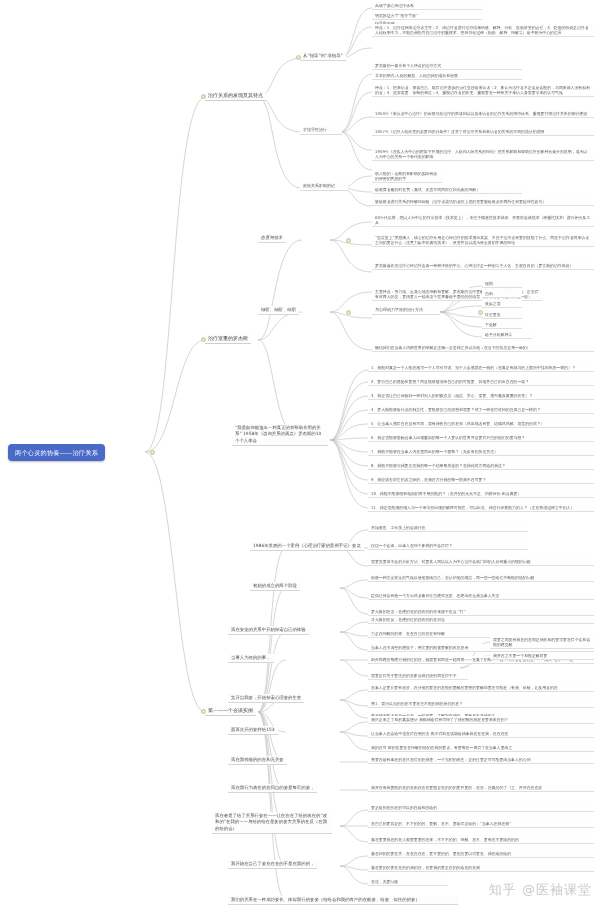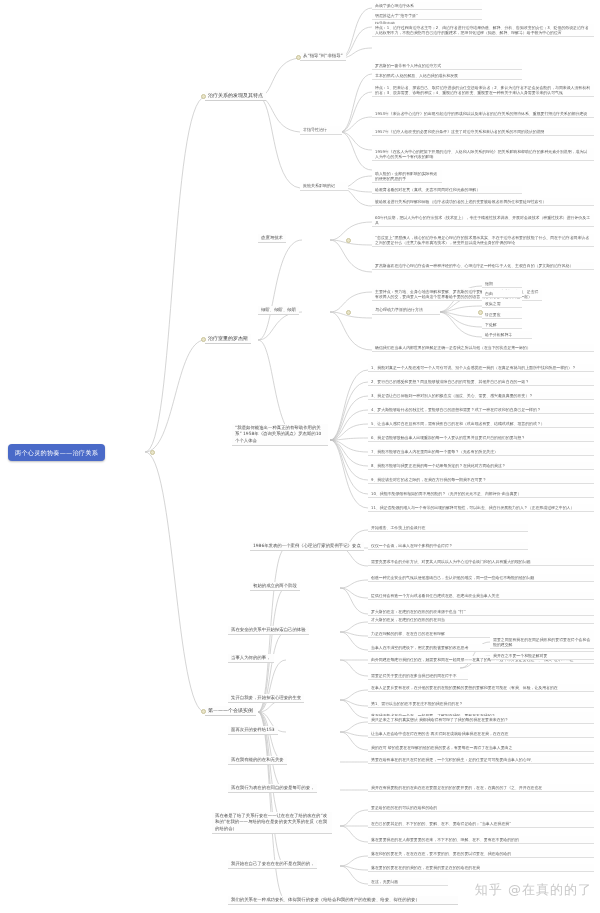--- a/index.html
+++ b/index.html
@@ -262,14 +262,14 @@
 
   <div class="dot" style="left:150px;top:450px;"></div>
   <div class="dot" style="left:201px;top:94px;"></div>
   <div class="dot" style="left:201px;top:337px;"></div>
   <div class="dot" style="left:201px;top:709px;"></div>
   <div class="dot" style="left:296px;top:55px;"></div>
   <div class="dot" style="left:346px;top:238px;"></div>
   <div class="dot" style="left:346px;top:310px;"></div>
   <div class="dot" style="left:478px;top:310px;"></div>
 
-  <div class="watermark">知乎 @在真的的了</div>
+  <div class="watermark">知乎 @医袖课堂</div>
 </div>
 
 </body></html>

